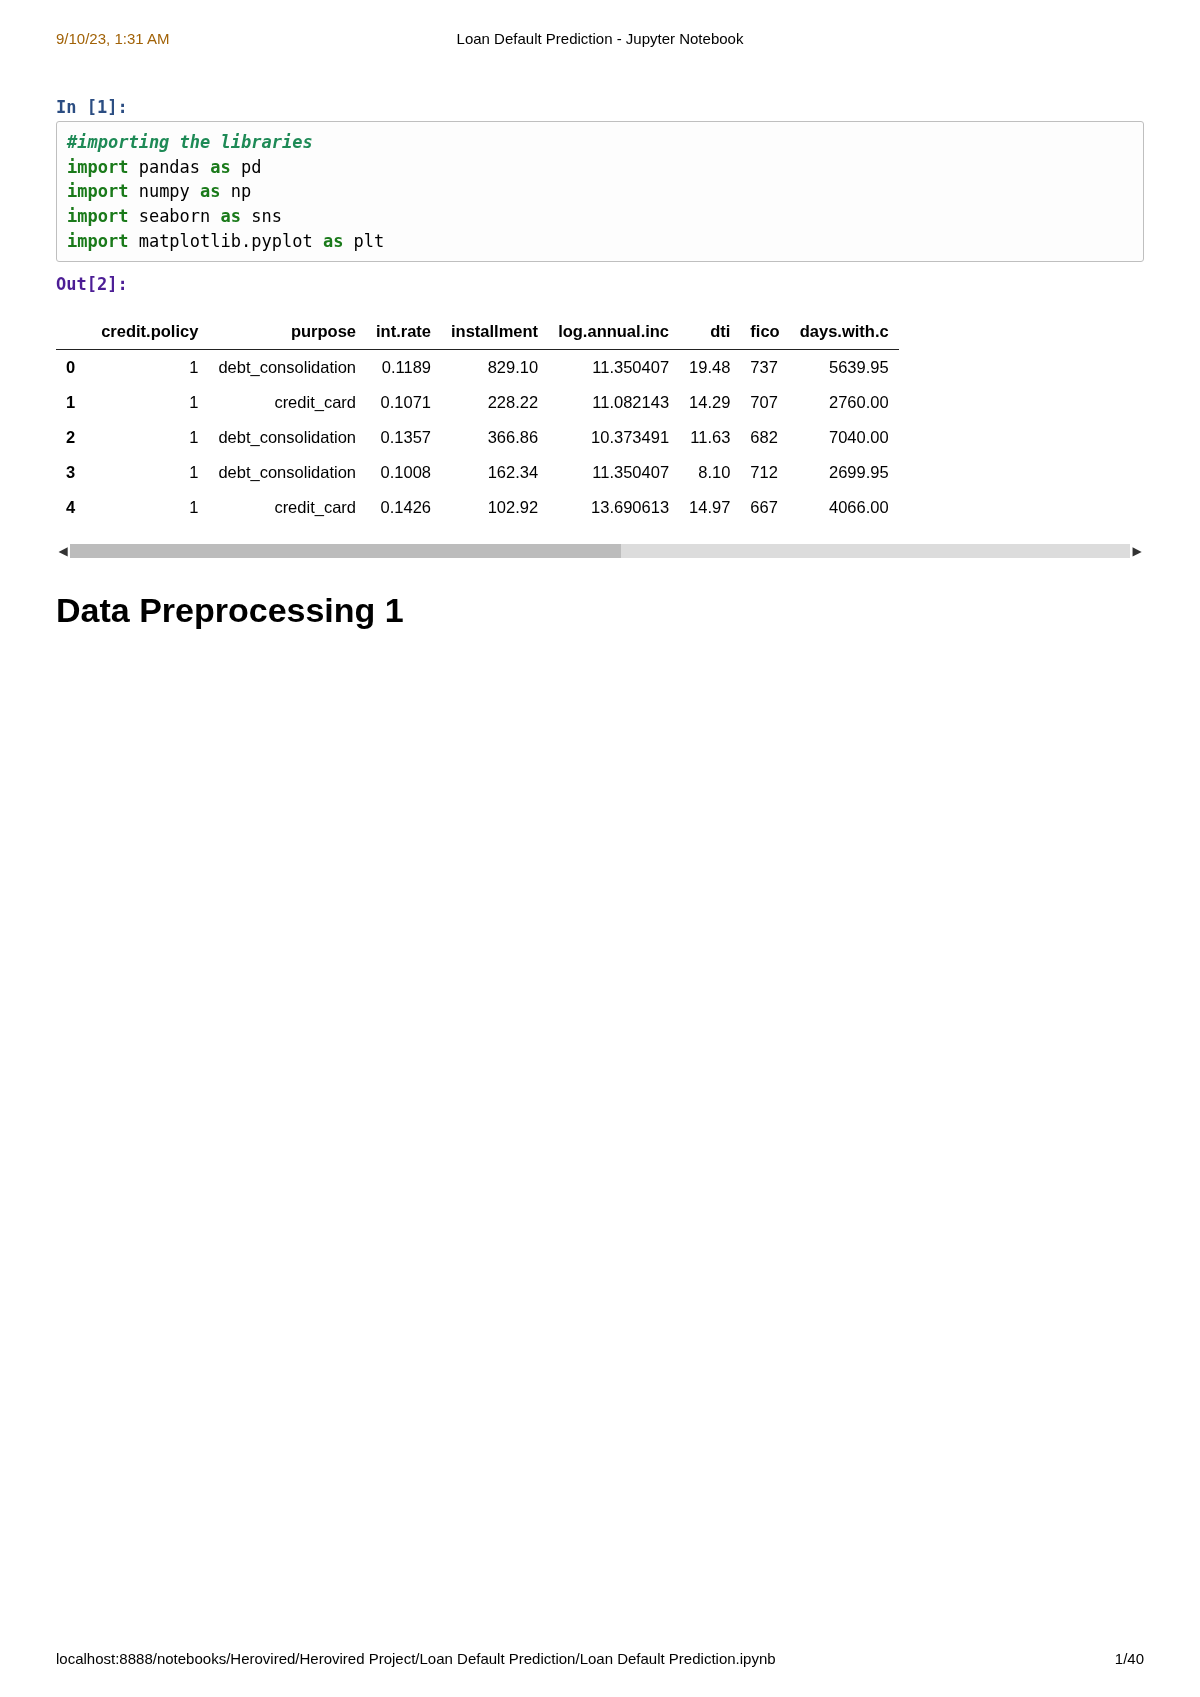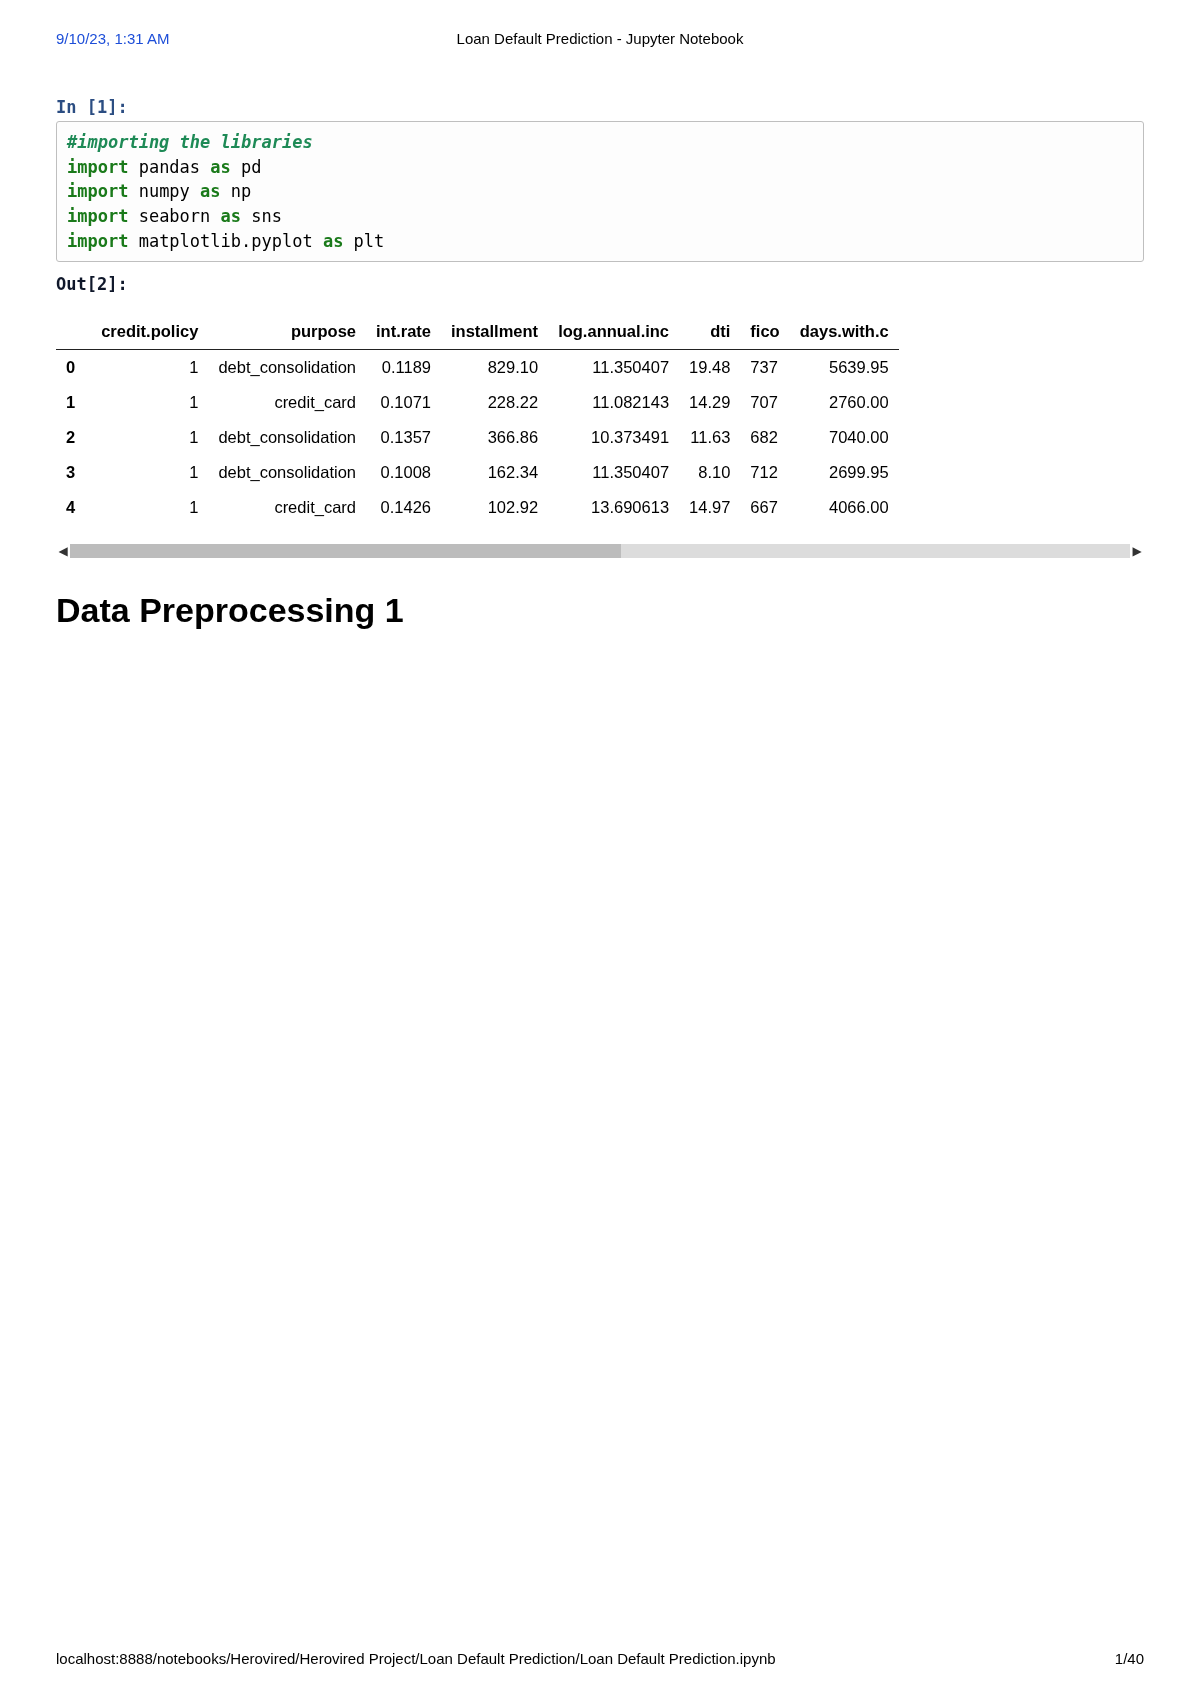--- a/index.html
+++ b/index.html
@@ -14,21 +14,21 @@
   .page {
     width: 1200px;
     min-height: 1697px;
     position: relative;
     padding: 30px 56px 60px 56px;
   }
   .print-header {
     display: flex;
     justify-content: space-between;
     font-size: 15px;
-    color: #1d4ed8;
+    color: #a16207;
     margin-bottom: 50px;
   }
   .print-header-center {
     position: absolute;
     left: 0; right: 0;
     text-align: center;
     top: 30px;
     font-size: 15px;
     pointer-events: none;
   }
@@ -42,21 +42,21 @@
     font-size: 34px;
     margin: 30px 0 10px 0;
   }
   .prompt {
     font-family: "Menlo", "Monaco", "Consolas", monospace;
     font-size: 17px;
     font-weight: 700;
     margin: 10px 0 4px 0;
   }
   .in-prompt { color: #2b4d82; }
-  .out-prompt { color: #0f172a; }
+  .out-prompt { color: #4c1d95; }
   .code-cell {
     border: 1px solid #bfbfbf;
     border-radius: 3px;
     padding: 8px 10px;
     font-family: "Menlo", "Monaco", "Consolas", monospace;
     font-size: 17px;
     line-height: 1.45;
     white-space: pre;
     background: #fdfdfd;
     margin-bottom: 12px;

